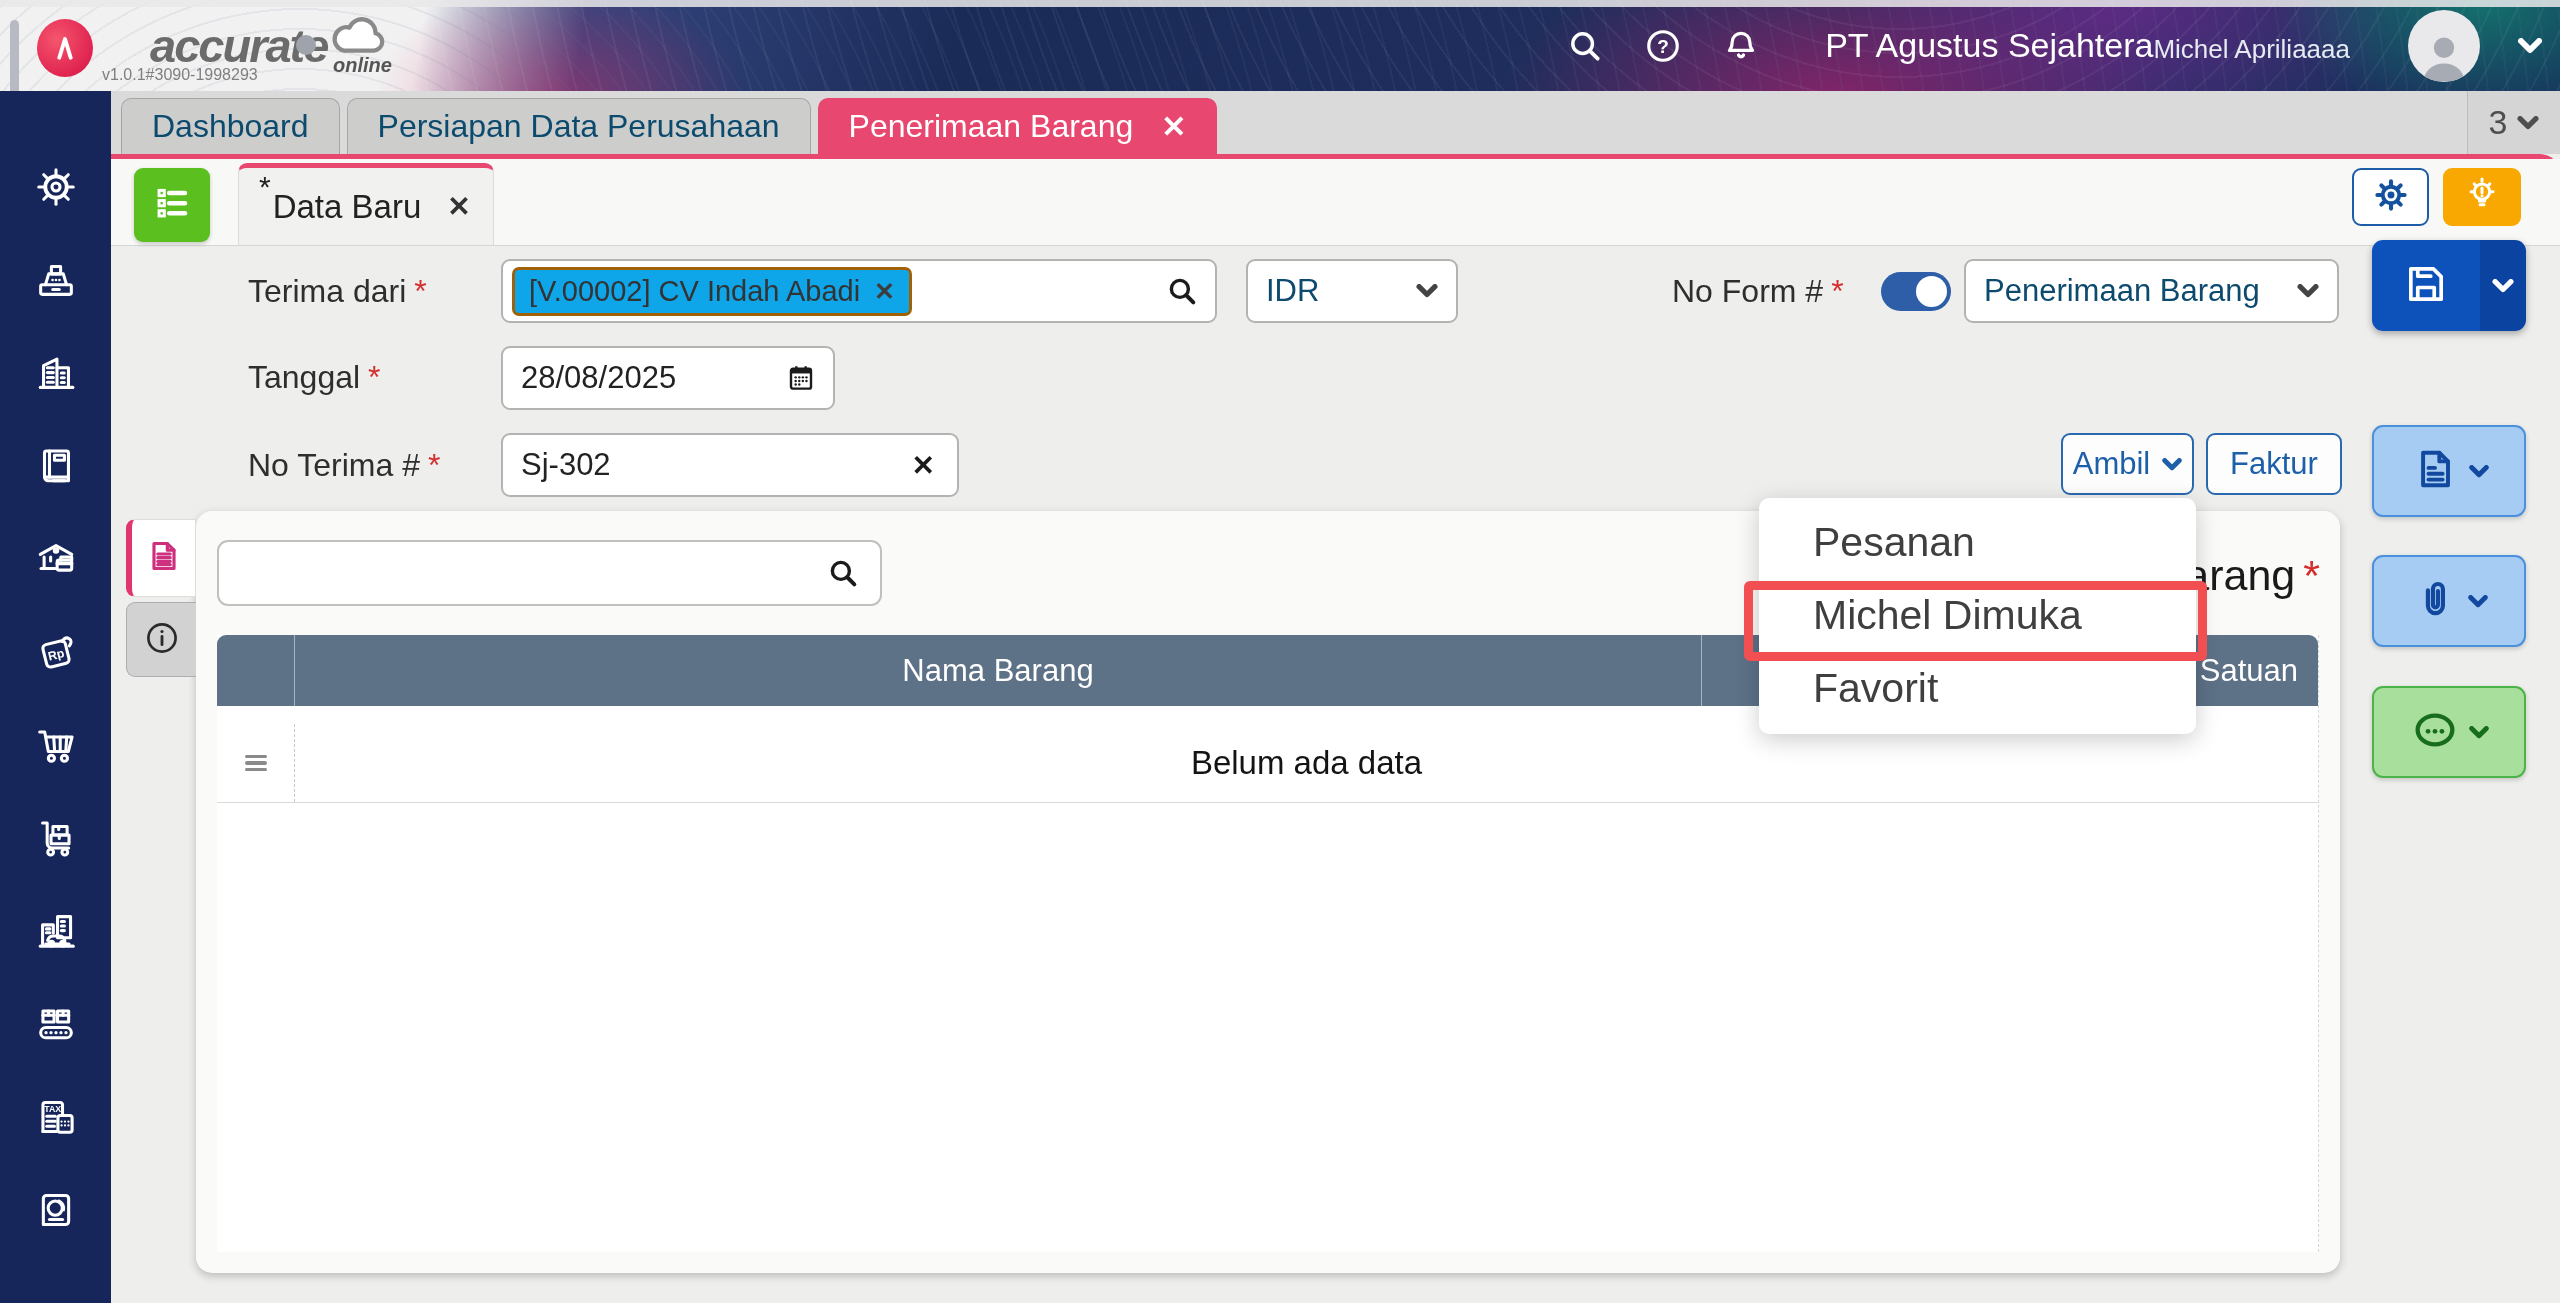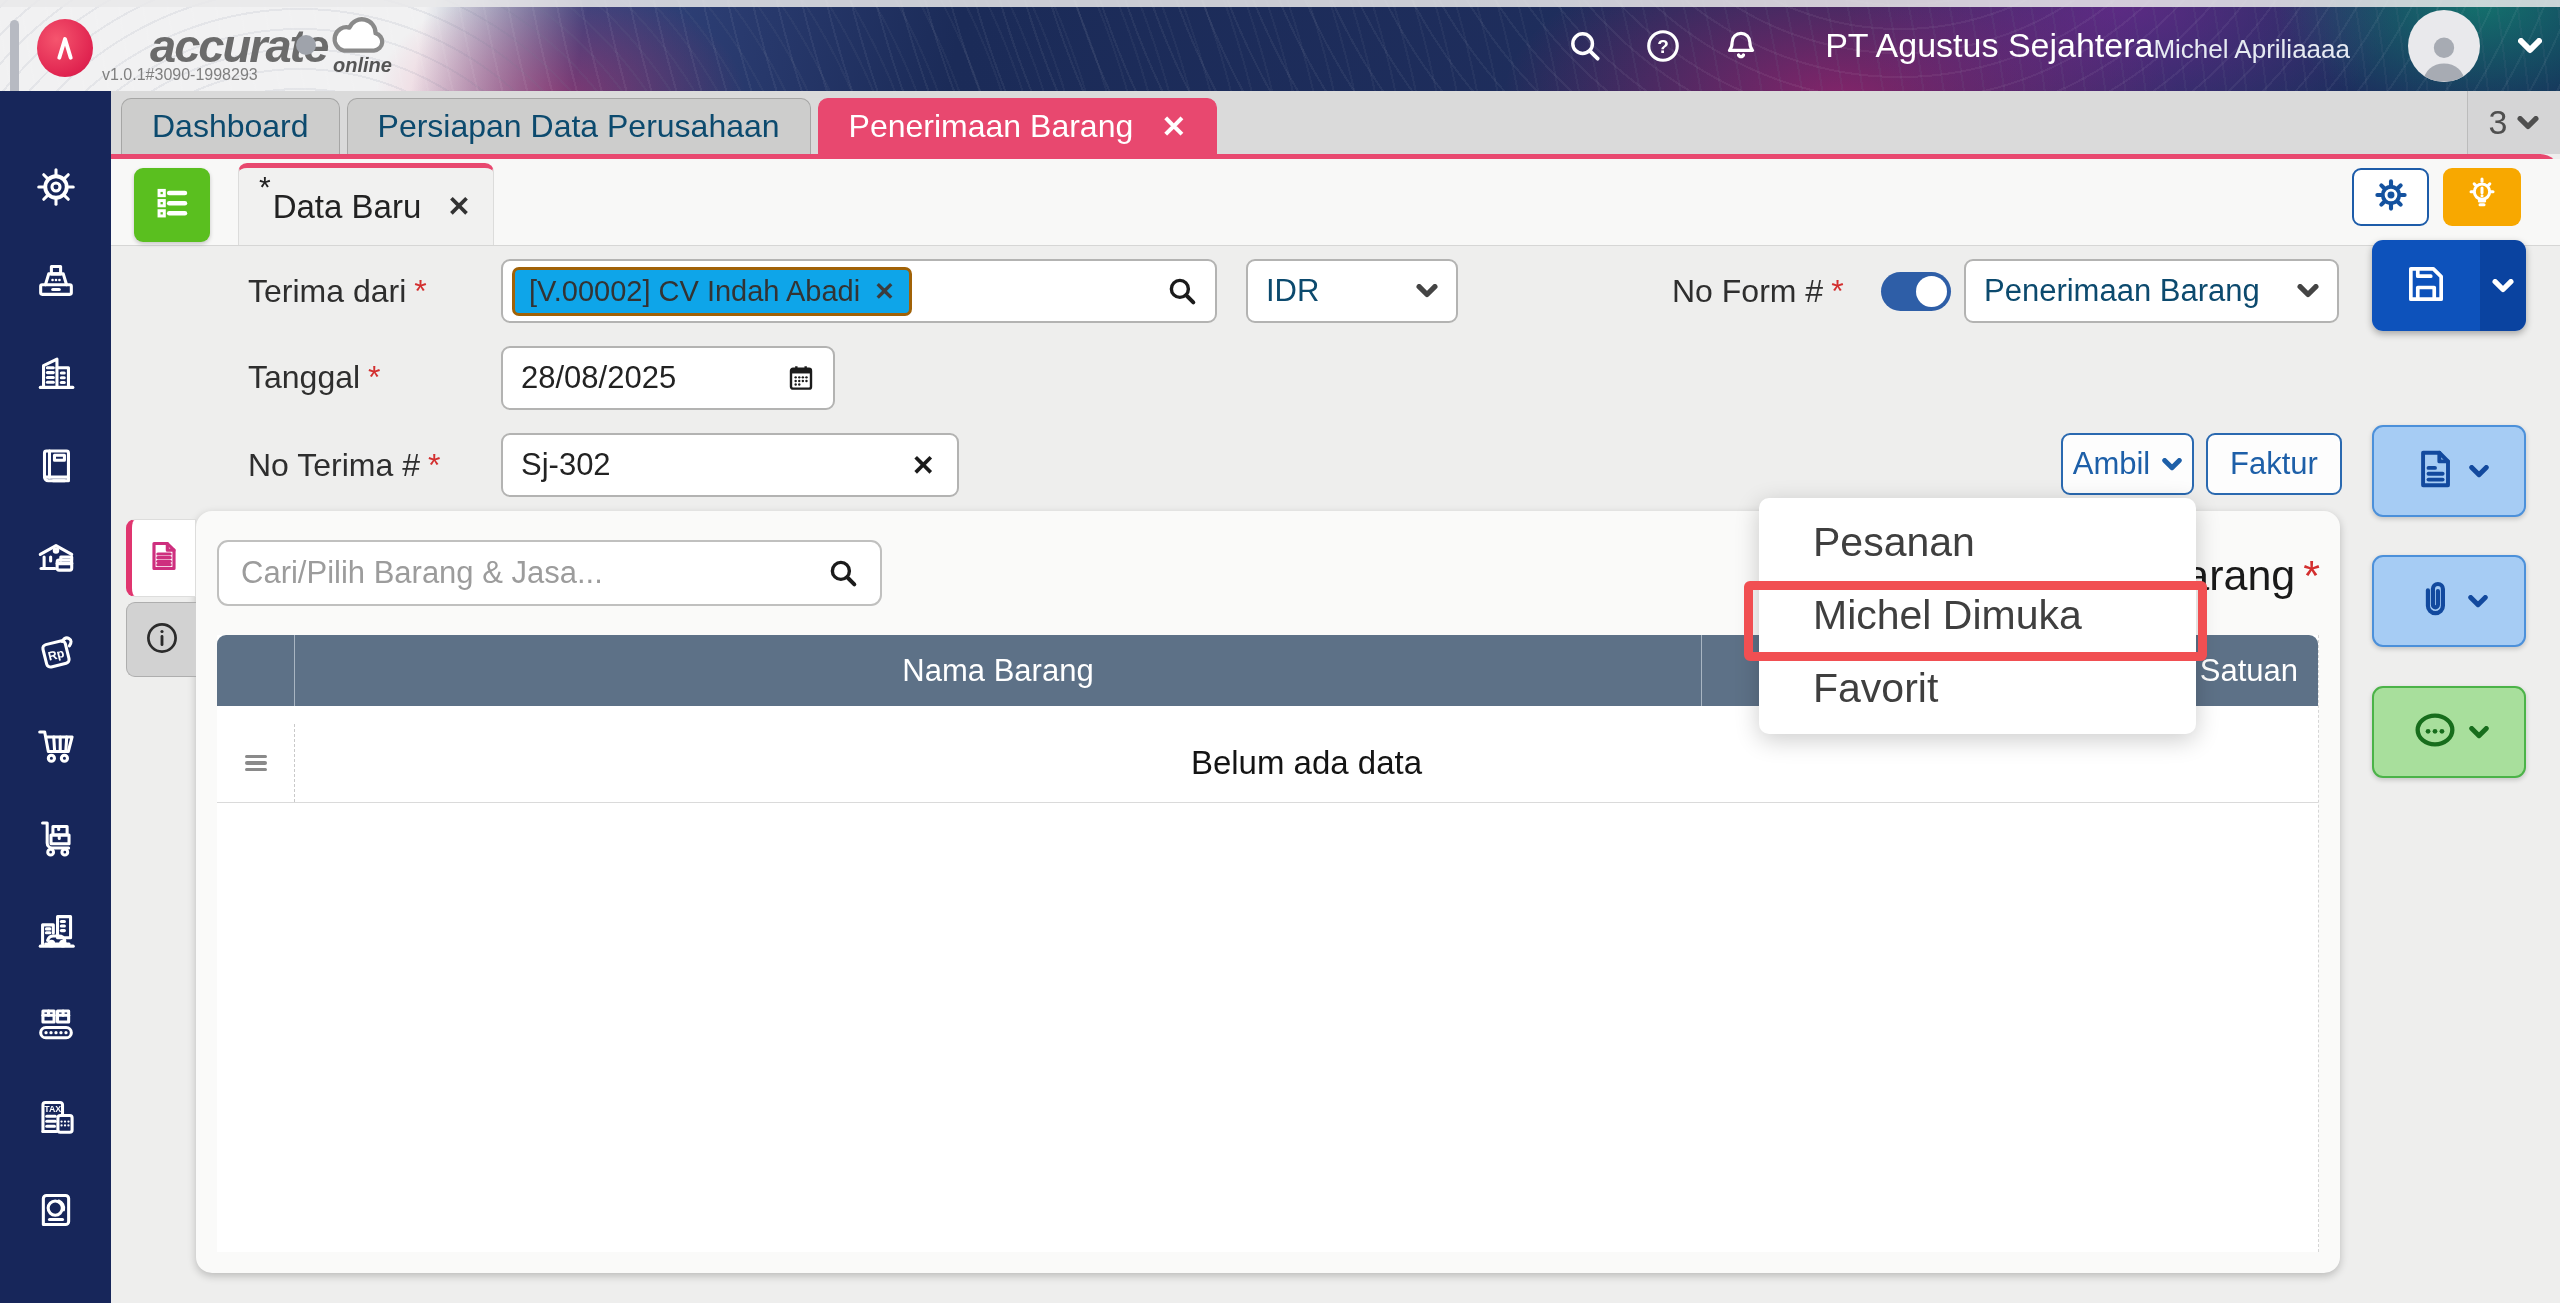--- a/index.html
+++ b/index.html
@@ -566,21 +566,20 @@
               <circle cx="15.2" cy="12.6" r="1.1"></circle>
             </g>
           </svg></span>
       <svg class="chev" width="20" height="13" viewBox="0 0 12 8">
           <polyline points="1.5,1.5 6,6 10.5,1.5"></polyline>
         </svg>
     </div>
 
     <section class="card">
       <div class="search-box">
-        <input placeholder="Cari/Pilih Barang &amp; Jasa..." style="">
         <span class="iconR" style="right:20px">
             <svg width="34" height="34" viewBox="0 0 24 24">
               <circle cx="10.5" cy="10.5" r="6" fill="none" stroke="#1b1b1b" stroke-width="2.4"></circle>
               <line x1="15" y1="15" x2="20" y2="20" stroke="#1b1b1b" stroke-width="2.8" stroke-linecap="round"></line>
             </svg>
           </span>
       </div>
       <div class="big-label">
         <span>Barang</span><span class="req">*</span>
       </div>

